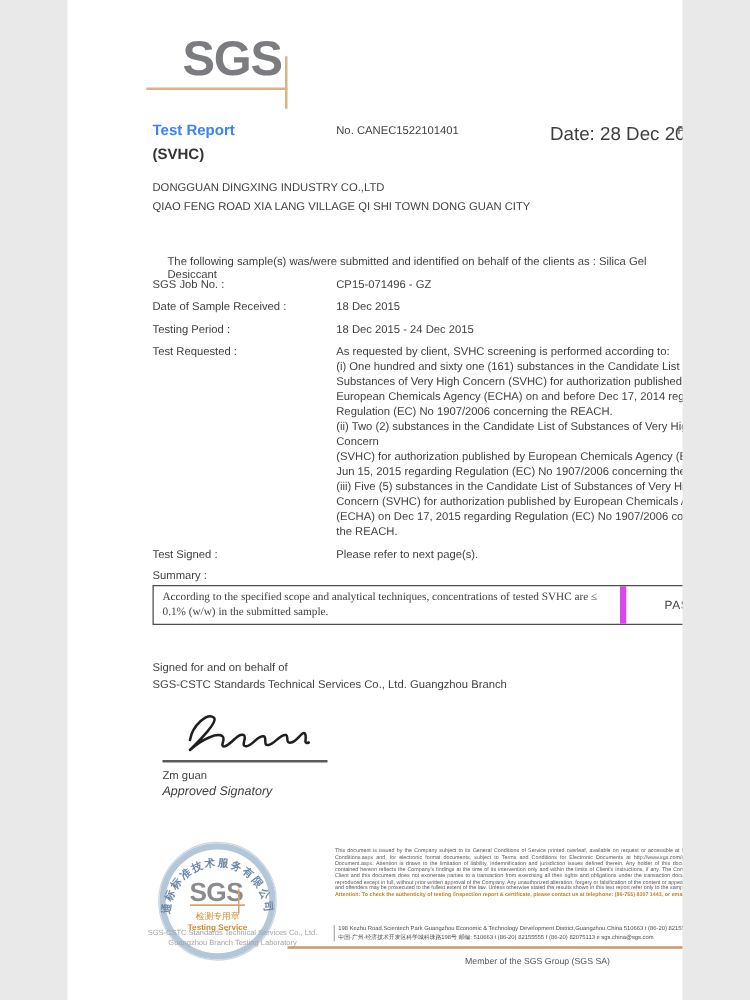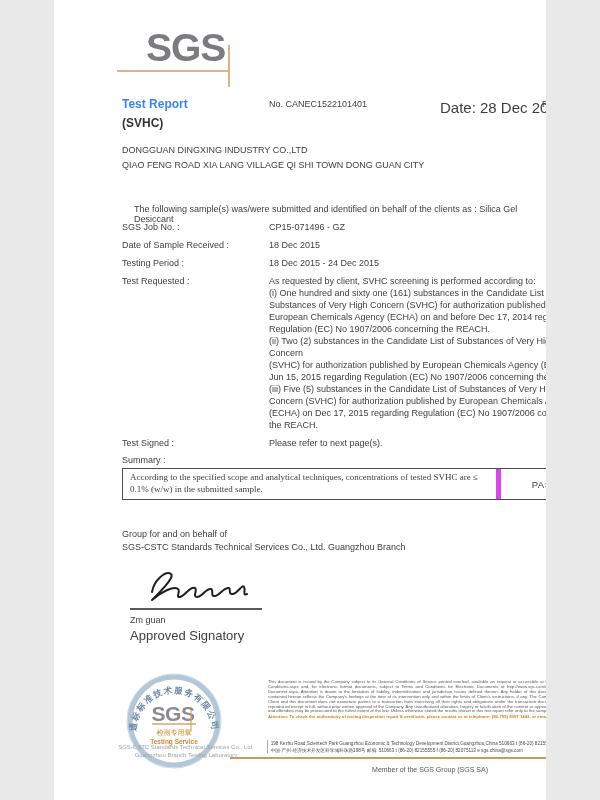--- a/index.html
+++ b/index.html
@@ -45,21 +45,21 @@
     display:flex; align-items:center; justify-content:center;
     font-size:9.5px; letter-spacing:0.5px;
   }
 
   
   .signed-block { position:absolute; left:68px; top:528px; font-size:9px; line-height:13px; }
   .sig-wrap { position:absolute; left:76px; top:560px; width:140px; }
   .sig-svg { display:block; }
   .sig-line { width:132px; height:0; border-top:2px solid #5a5a5a; margin-top:-2px; }
   .sig-name { font-size:9px; margin-top:5px; }
-  .sig-role { font-size:13px; margin-top:3px; }
+  .sig-role { font-size:10px; margin-top:3px;font-style:italic; }
 
   
   .stamp { position:absolute; left:70px; top:671px; width:100px; height:100px; }
   .stamp-subtext {
     position:absolute; left:56px; top:744px; width:152px;
     font-size:6px; line-height:7.5px; color:#a3a3a3; z-index:3; text-align:center;
   }
   .fineprint {
     position:absolute; left:214px; top:679px; width:480px;
     transform:scale(0.715); transform-origin:0 0;
@@ -134,21 +134,21 @@
     </div>
 
     <div class="summary-label">Summary :</div>
     <div class="summary-box">
       <div class="summary-text">According to the specified scope and analytical techniques, concentrations of tested SVHC are ≤ 0.1% (w/w) in the submitted sample.</div>
       <div class="summary-result">PASS</div>
     </div>
   </div>
 
   <div class="signed-block">
-    <div>Group for and on behalf of</div>
+    <div>Signed for and on behalf of</div>
     <div>SGS-CSTC Standards Technical Services Co., Ltd. Guangzhou Branch</div>
   </div>
 
   <div class="sig-wrap">
     <svg class="sig-svg" width="135" height="50" viewBox="0 0 135 50">
       <path d="M22,32 C24,20 36,10 41,14 C45,17 30,32 22,40 C32,31 44,26 48,29 C51,31 45,38 50,37 C56,35 60,26 65,28 C68,30 62,37 67,37 C72,37 76,28 81,29 C84,30 80,37 85,36 C90,35 94,27 99,28 C101,29 98,35 103,34 C108,33 112,24 114,27 C116,30 112,36 117,34" fill="none" stroke="#1f1f1f" stroke-width="2" stroke-linecap="round" stroke-linejoin="round"></path>
     </svg>
     <div class="sig-line"></div>
     <div class="sig-name">Zm guan</div>
     <div class="sig-role">Approved Signatory</div>

